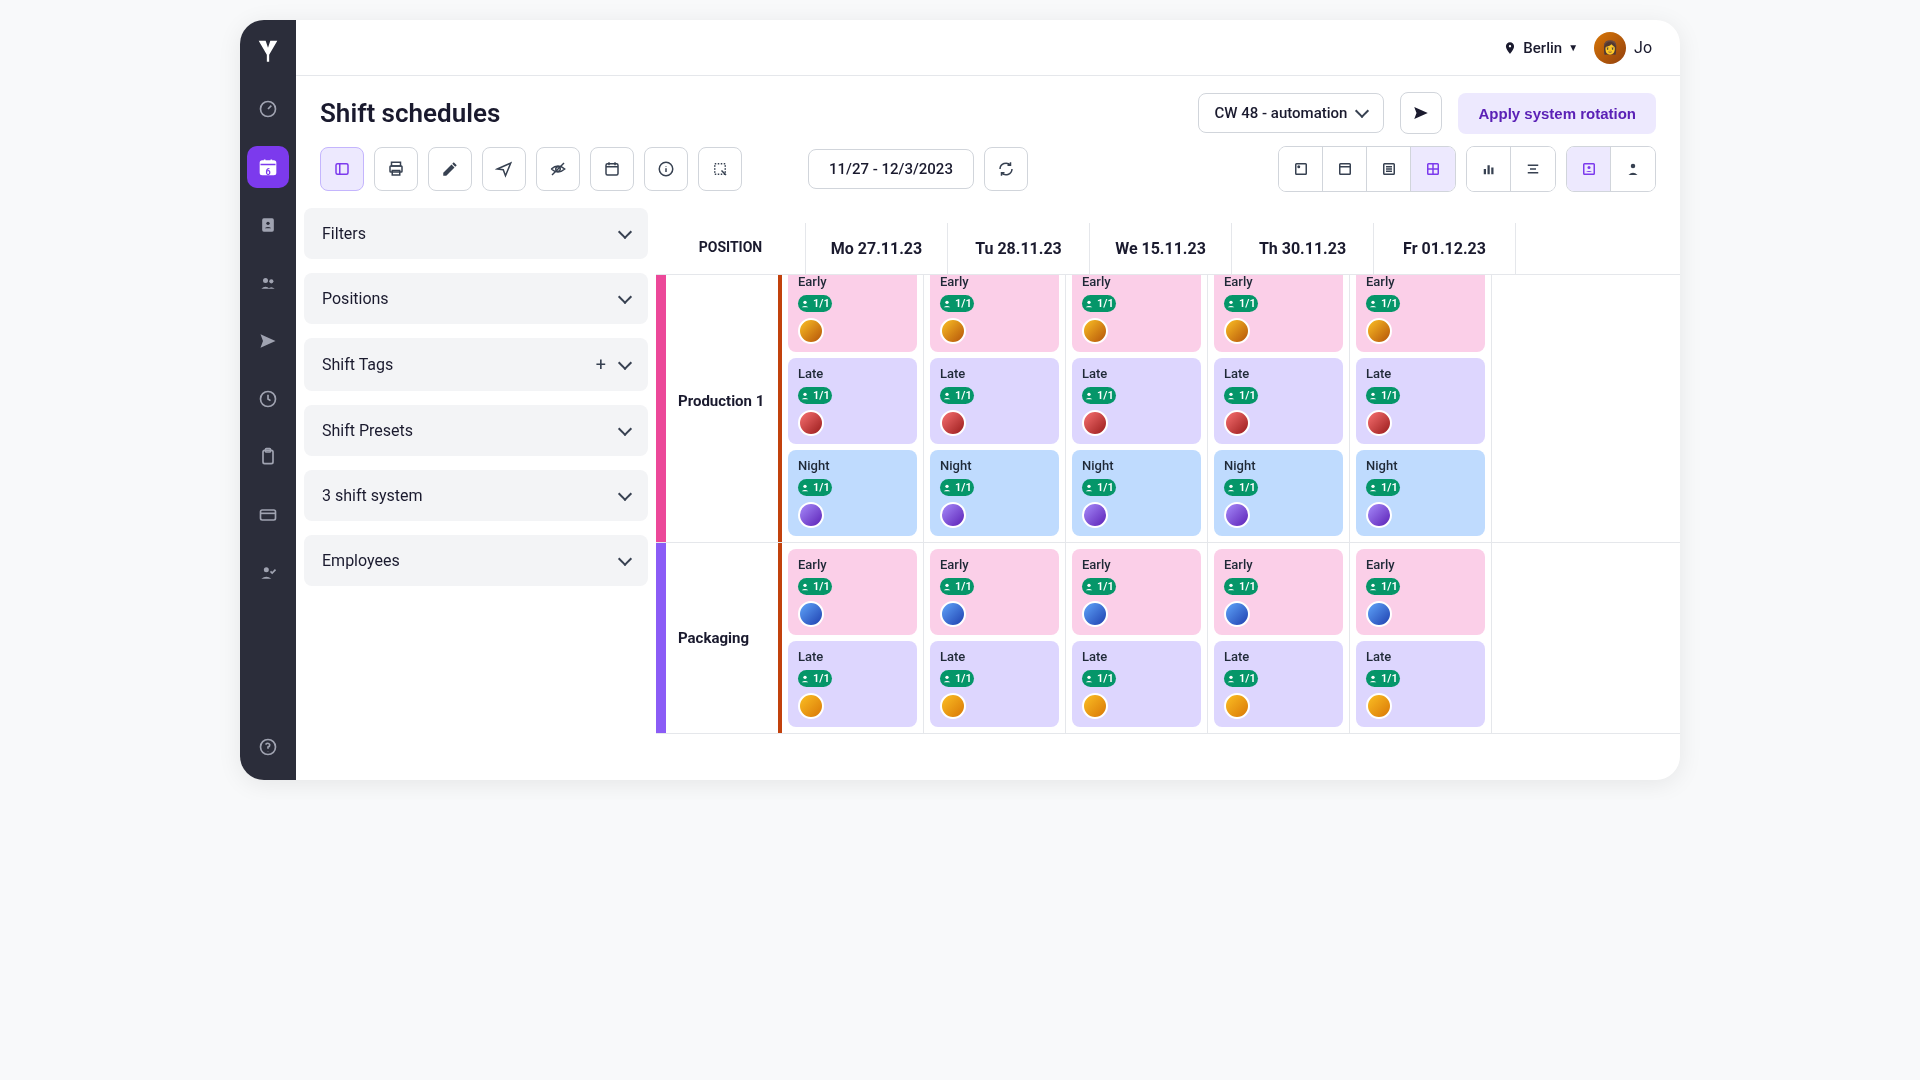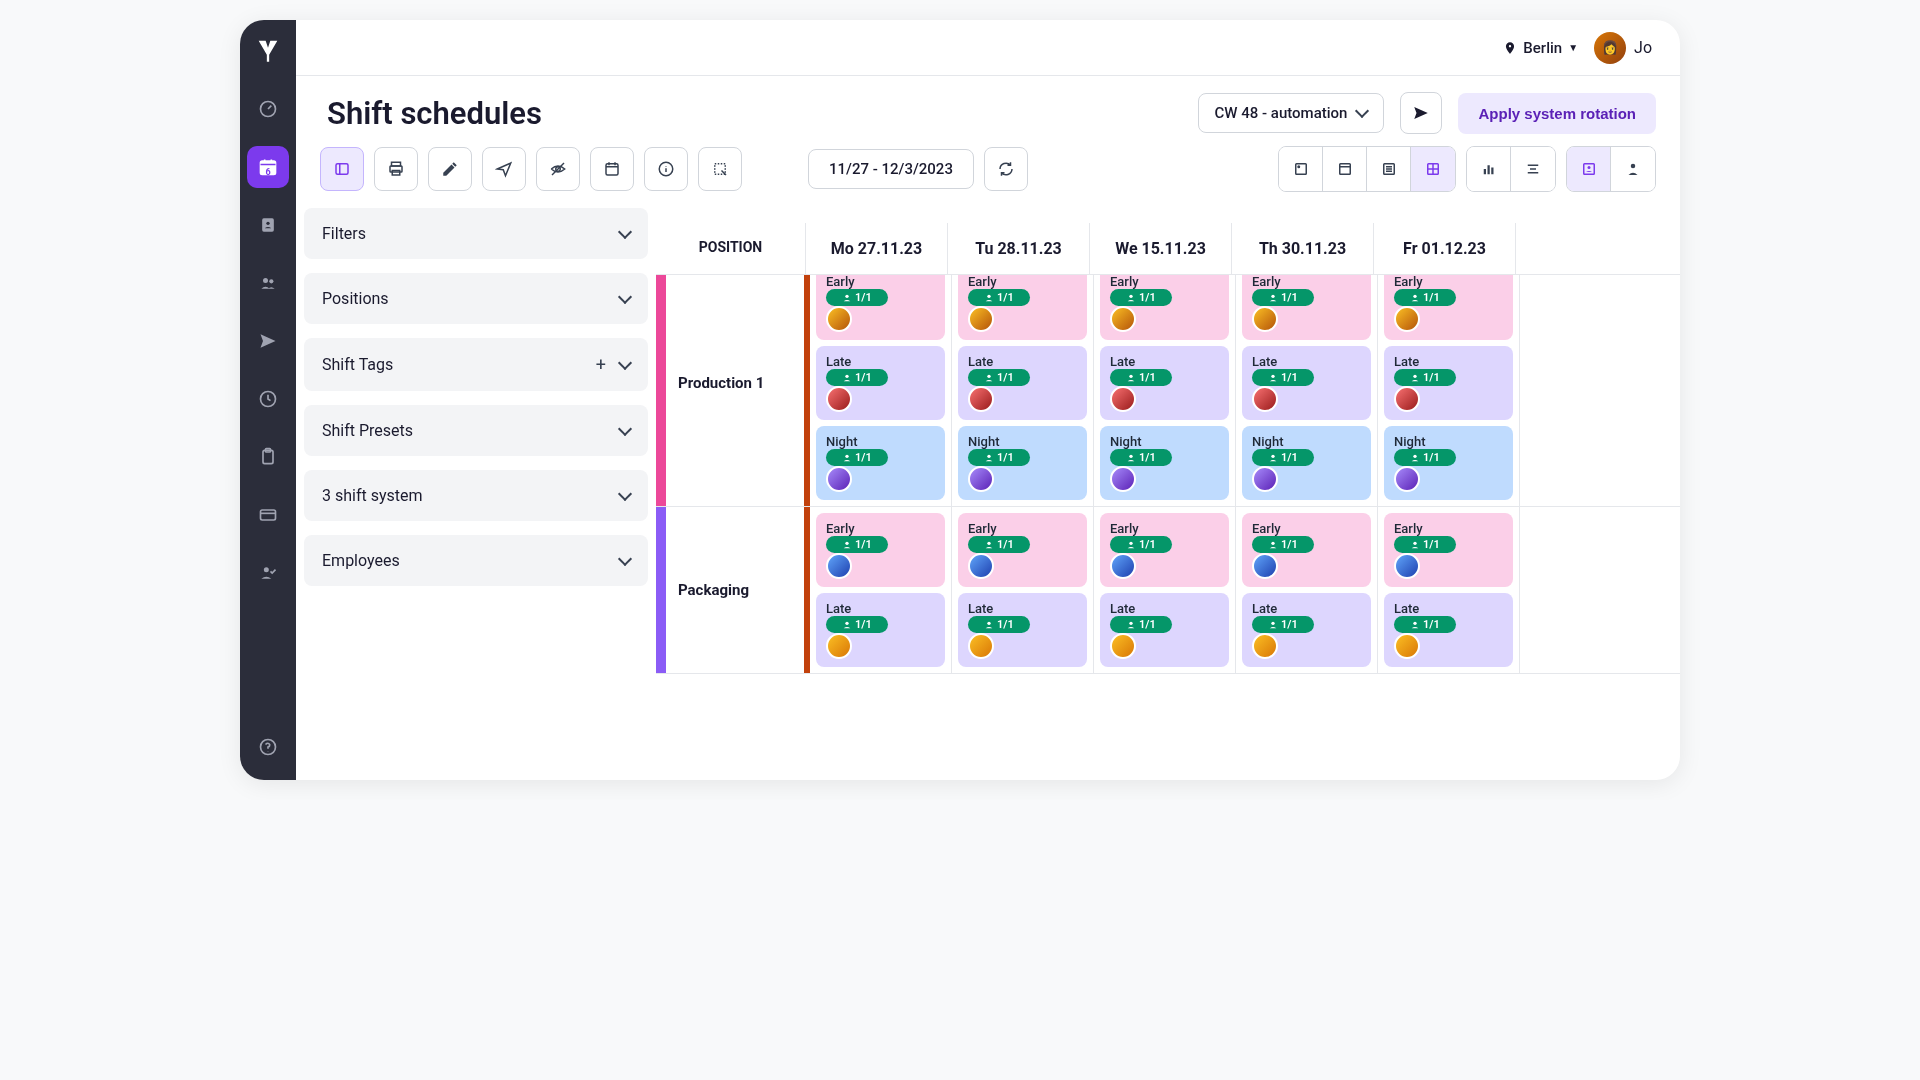--- a/index.html
+++ b/index.html
@@ -11,21 +11,21 @@
 .nav-item.active { background: #7c3aed; color: #fff; }
 .nav-item.active .badge-num { position: absolute; bottom: 11px; left: 0; right: 0; text-align: center; font-size: 9px; font-weight: 700; color: #7c3aed; }
 .nav-item svg { width: 20px; height: 20px; }
 .nav-spacer { flex: 1; }
 .main { flex: 1; display: flex; flex-direction: column; overflow: hidden; }
 .topbar { height: 56px; display: flex; align-items: center; justify-content: flex-end; padding: 0 28px; gap: 16px; border-bottom: 1px solid #e5e7eb; }
 .location { display: flex; align-items: center; gap: 6px; font-size: 15px; font-weight: 500; cursor: pointer; }
 .avatar { width: 32px; height: 32px; border-radius: 50%; background: linear-gradient(135deg,#d97706,#92400e); display: flex; align-items: center; justify-content: center; color: #fff; font-size: 13px; }
 .user-row { display: flex; align-items: center; gap: 8px; }
 .header { padding: 16px 24px 12px; display: flex; align-items: center; gap: 16px; flex-wrap: wrap; }
-.page-title { font-size: 31px; font-weight: 600; margin-right: auto; margin-left: 7px; }
+.page-title { font-size: 26px; font-weight: 600; margin-right: auto; }
 .dropdown { border: 1px solid #d1d5db; border-radius: 8px; padding: 10px 16px; display: flex; align-items: center; gap: 10px; cursor: pointer; font-size: 15px; font-weight: 500; background: #fff; }
 .icon-btn { border: 1px solid #d1d5db; border-radius: 8px; width: 42px; height: 42px; display: flex; align-items: center; justify-content: center; cursor: pointer; background: #fff; }
 .apply-btn { background: #ede9fe; color: #5b21b6; border: none; border-radius: 8px; padding: 12px 20px; font-size: 15px; font-weight: 600; cursor: pointer; }
 .toolbar { padding: 0 24px 16px; display: flex; align-items: center; gap: 10px; }
 .tool-btn { border: 1px solid #d1d5db; border-radius: 8px; width: 44px; height: 44px; display: flex; align-items: center; justify-content: center; cursor: pointer; background: #fff; color: #374151; }
 .tool-btn.active { background: #ede9fe; border-color: #c4b5fd; color: #7c3aed; }
 .tool-btn svg { width: 18px; height: 18px; }
 .date-range { border: 1px solid #d1d5db; border-radius: 8px; padding: 10px 20px; font-size: 15px; font-weight: 500; background: #fff; cursor: pointer; }
 .tool-group { display: flex; border: 1px solid #d1d5db; border-radius: 8px; overflow: hidden; }
 .tool-group .tool-btn { border: none; border-radius: 0; border-right: 1px solid #d1d5db; }
@@ -33,28 +33,28 @@
 .content { flex: 1; display: flex; overflow: hidden; }
 .filter-panel { width: 360px; padding: 0 8px; overflow-y: auto; flex-shrink: 0; }
 .filter-row { background: #f3f4f6; border-radius: 8px; padding: 16px 18px; display: flex; align-items: center; justify-content: space-between; margin-bottom: 14px; cursor: pointer; font-size: 16px; }
 .filter-row .actions { display: flex; gap: 14px; align-items: center; color: #374151; }
 .schedule { flex: 1; overflow: auto; }
 .sched-head { display: flex; border-bottom: 1px solid #e5e7eb; position: sticky; top: 15px; background: #fff; z-index: 2; }
 .pos-head { width: 150px; padding: 16px 12px; font-weight: 700; font-size: 14px; text-align: center; flex-shrink: 0; border-right: 1px solid #e5e7eb; }
 .day-head { width: 142px; padding: 16px 8px; font-weight: 700; font-size: 16px; text-align: center; flex-shrink: 0; border-right: 1px solid #e5e7eb; }
 .sched-row { display: flex; border-bottom: 1px solid #e5e7eb; }
 .color-bar { width: 10px; flex-shrink: 0; }
-.pos-label { width: 144px; display: flex; align-items: center; padding: 12px; font-weight: 700; font-size: 15px; flex-shrink: 0; border-right: 6px solid #c2410c; }
+.pos-label { width: 116px; display: flex; align-items: center; padding: 12px; font-weight: 700; font-size: 15px; flex-shrink: 0; border-right: 4px solid #c2410c; }
 .day-col { width: 142px; flex-shrink: 0; padding: 6px; display: flex; flex-direction: column; gap: 6px; border-right: 1px solid #e5e7eb; }
-.shift-card { border-radius: 8px; padding: 8px 10px; display: flex; flex-direction: column; cursor: pointer; }
+.shift-card { border-radius: 8px; padding: 8px 10px; display: flex; flex-direction: column; gap: 6px; cursor: pointer; }
 .shift-early { background: #fbcfe8; }
 .shift-late { background: #ddd6fe; }
 .shift-night { background: #bfdbfe; }
 .shift-name { font-size: 13px; font-weight: 500; color: #1f2937; }
-.shift-badge { background: #059669; color: #fff; font-size: 11px; font-weight: 600; padding: 2px 16px; border-radius: 10px; display: inline-flex; align-items: center; gap: 3px; width: fit-content; }
+.shift-badge { background: #059669; color: #fff; font-size: 11px; font-weight: 600; padding: 2px 2px; border-radius: 10px; display: inline-flex; align-items: center; gap: 3px; width: fit-content; }
 .shift-avatar { width: 26px; height: 26px; border-radius: 50%; border: 2px solid #fff; background-size: cover; }
 .av-a { background: linear-gradient(135deg,#fbbf24,#b45309); }
 .av-b { background: linear-gradient(135deg,#f87171,#991b1b); }
 .av-c { background: linear-gradient(135deg,#a78bfa,#5b21b6); }
 .av-d { background: linear-gradient(135deg,#60a5fa,#1e40af); }
 .av-e { background: linear-gradient(135deg,#fbbf24,#d97706); }
 .chevron { display: inline-block; width: 10px; height: 10px; border-right: 2px solid #374151; border-bottom: 2px solid #374151; transform: rotate(45deg); margin-top: -4px; }
 .caret-sm { font-size: 10px; }
 </style>
 </head>

